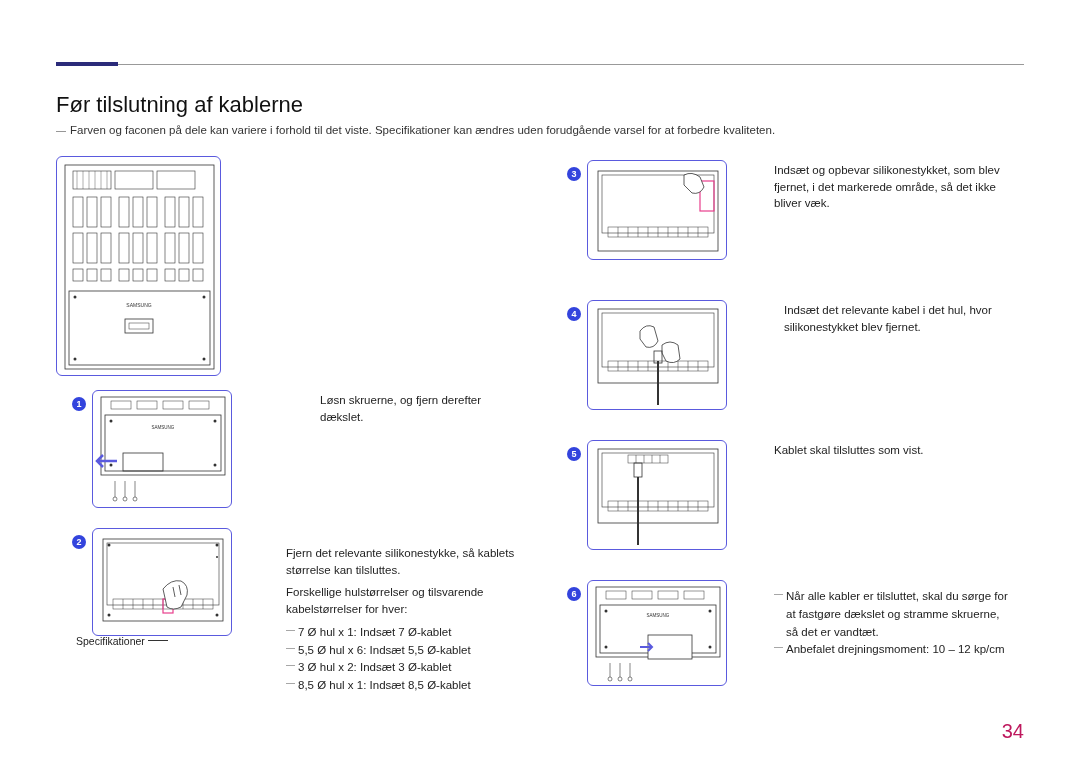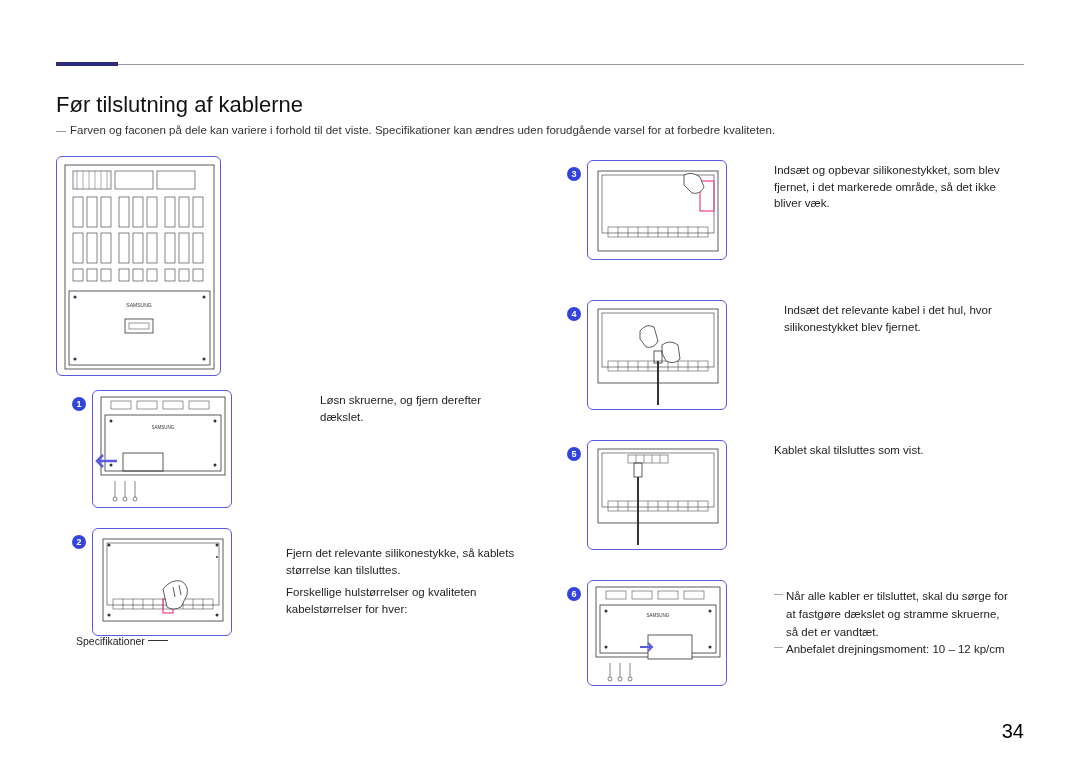--- a/index.html
+++ b/index.html
@@ -46,21 +46,21 @@
     content: "―";
     color: #777;
     margin-right: 4px;
     font-size: 10px;
   }
   .page-number {
     position: absolute;
     bottom: 20px;
     right: 56px;
     font-size: 20px;
-    color: #000000;
+    color: #be185d;
   }
   .diagram {
     position: absolute;
     border: 1.5px solid #5a5ade;
     border-radius: 6px;
     background: #fff;
   }
   .diagram svg { display: block; }
   .step-num {
     position: absolute;
@@ -244,21 +244,27 @@
     </g>
 
     <circle cx="124" cy="28" r="1" fill="#333"></circle>
   </svg>
 </div>
 <div class="callout" style="top:635px; left:76px;">Specifikationer</div>
 <div class="callout-line" style="top:640px; left:148px; width:20px;"></div>
 
 <div class="text-block" style="top:530px; left:286px; width:230px;margin-top:15px;">
   <div>Fjern det relevante silikonestykke, så kablets størrelse kan tilsluttes.</div>
-  <div style="margin-top:6px;">Forskellige hulstørrelser og kvaliteten kabelstørrelser for hver:</div>
+  <div style="margin-top:6px;">Forskellige hulstørrelser og tilsvarende kabelstørrelser for hver:</div>
+  <ul class="bullets">
+    <li>7 Ø hul x 1: Indsæt 7 Ø-kablet</li>
+    <li>5,5 Ø hul x 6: Indsæt 5,5 Ø-kablet</li>
+    <li>3 Ø hul x 2: Indsæt 3 Ø-kablet</li>
+    <li>8,5 Ø hul x 1: Indsæt 8,5 Ø-kablet</li>
+  </ul>
 </div>
 
 <div class="step-num" style="top:167px; left:567px;">3</div>
 <div class="diagram" style="top:160px; left:587px; width:140px; height:100px;">
   <svg width="140" height="100" viewBox="0 0 140 100">
     <rect x="10" y="10" width="120" height="80" fill="none" stroke="#333" stroke-width="0.8"></rect>
     <rect x="14" y="14" width="112" height="58" fill="none" stroke="#333" stroke-width="0.6"></rect>
     <g stroke="#333" stroke-width="0.5" fill="none">
       <rect x="20" y="66" width="100" height="10"></rect>
       <line x1="30" y1="66" x2="30" y2="76"></line>

